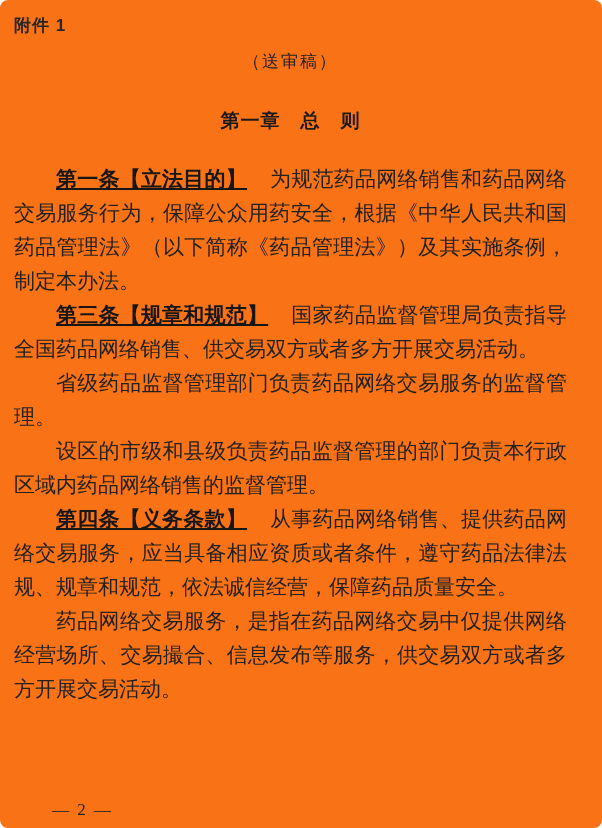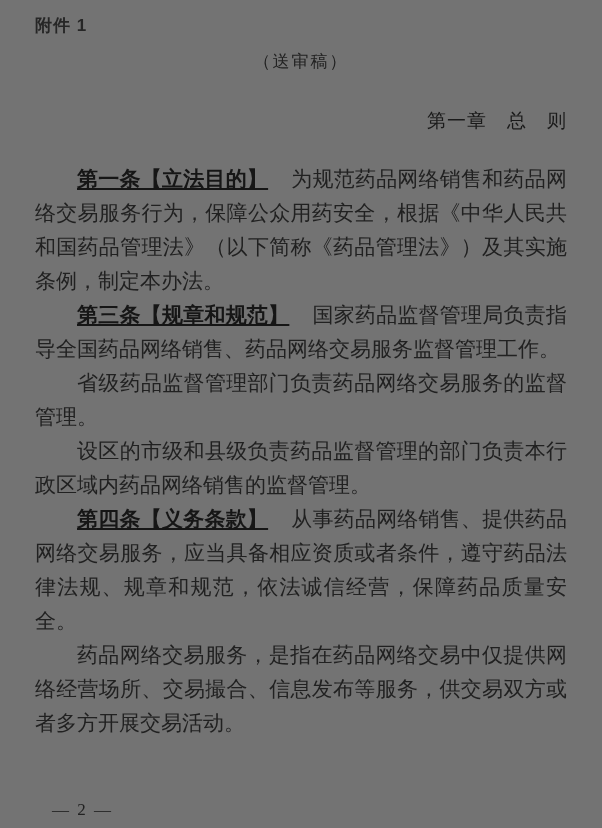--- a/index.html
+++ b/index.html
@@ -5,25 +5,26 @@
   html, body {
     margin: 0;
     padding: 0;
     background: #ffffff;
   }
   .page {
     position: relative;
     width: 602px;
     height: 828px;
     box-sizing: border-box;
-    background: #737373;
-    padding: 14px 35px 0 35px;
+    background: #f97316;
+    padding: 14px 35px 0 14px;
     color: #1f1f1f;
     font-family: "Liberation Serif", serif;
     overflow: hidden;
+    border-radius: 8px;
   }
   .attachment {
     font-family: "Liberation Sans", sans-serif;
     font-weight: 700;
     font-size: 17px;
     color: #262626;
     letter-spacing: 1px;
   }
   .title {
     margin: 40px 0 0 0;
@@ -36,23 +37,23 @@
   }
   .subtitle {
     margin-top: 13px;
     text-align: center;
     font-size: 17px;
     letter-spacing: 2px;
     color: #222222;
   }
   .chapter {
     margin: 35px 0 13px 0;
-    text-align: right;
+    text-align: center;
     font-family: "Liberation Sans", sans-serif;
-    font-weight: 400;
+    font-weight: 700;
     font-size: 19px;
     letter-spacing: 1px;
     color: #1a1a1a;
   }
   .doc-body {
     margin-top: 28px;
     font-size: 21px;
     line-height: 34px;
     text-align: justify;
     color: #212121;
@@ -89,21 +90,21 @@
 
   <div class="subtitle">（送审稿）</div>
 
   <h2 class="chapter">第一章　总　则</h2>
 
   <div class="doc-body">
 
     <p><span class="para-label">第一条【立法目的】</span><span>为规范药品网络销售和药品网络交易服务行为，保障公众用药安全，根据《中华人民共和国药品管理法》（以下简称《药品管理法》）及其实施条例，制定本办法。</span></p>
 
 
-    <p><span class="para-label">第三条【规章和规范】</span><span>国家药品监督管理局负责指导全国药品网络销售、药品网络交易服务监督管理工作。</span></p>
+    <p><span class="para-label">第三条【规章和规范】</span><span>国家药品监督管理局负责指导全国药品网络销售、供交易双方或者多方开展交易活动。</span></p>
 
     <p><span class="para-label"></span><span>省级药品监督管理部门负责药品网络交易服务的监督管理。</span></p>
 
     <p><span class="para-label"></span><span>设区的市级和县级负责药品监督管理的部门负责本行政区域内药品网络销售的监督管理。</span></p>
 
     <p><span class="para-label">第四条【义务条款】</span><span>从事药品网络销售、提供药品网络交易服务，应当具备相应资质或者条件，遵守药品法律法规、规章和规范，依法诚信经营，保障药品质量安全。</span></p>
 
     <p><span class="para-label"></span><span>药品网络交易服务，是指在药品网络交易中仅提供网络经营场所、交易撮合、信息发布等服务，供交易双方或者多方开展交易活动。</span></p>
 
   </div>

